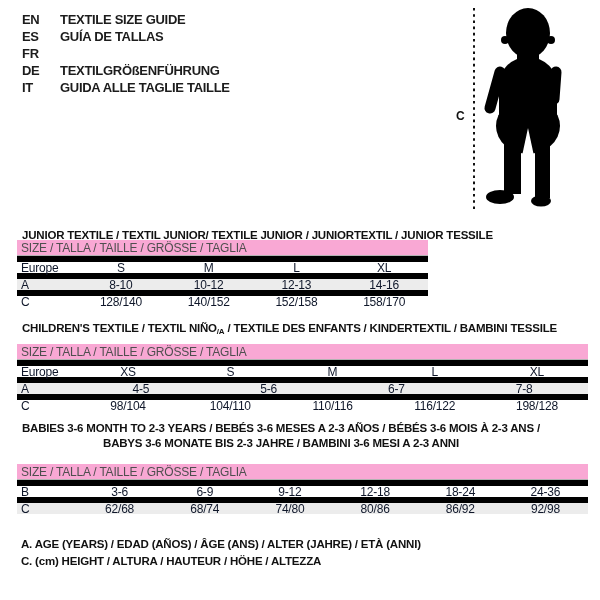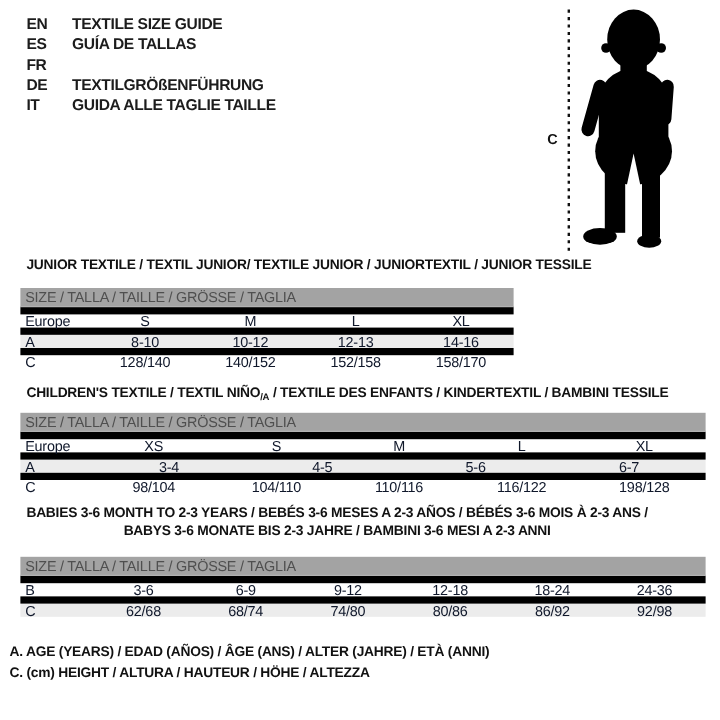--- a/index.html
+++ b/index.html
@@ -15,37 +15,37 @@
   .figure { position:absolute; left:450px; top:4px; }
   
   .section-title {
     position:absolute; left:22px; font-size:11.5px; font-weight:bold;
     letter-spacing:-0.2px; color:#111; line-height:15px; white-space:nowrap;
   }
   .sub { font-size:8px; vertical-align:-2px; }
   
   .size-table { position:absolute; left:17px; }
   .size-bar {
-    height:16px; background:#a3a3a3; border-bottom:1px solid #b2b2b2;
+    height:16px; background:#f9a8d4; border-bottom:1px solid #b2b2b2;
     box-sizing:border-box; display:flex; align-items:center; padding-left:4px;
     font-size:12px; color:#4f4f4f; letter-spacing:-0.2px;
   }
   .trow {
     display:flex; height:17px; line-height:16px; align-items:center;
     font-size:12px; color:#0f172a; letter-spacing:-0.2px;
     border-top:6px solid #000000; box-sizing:border-box;
   }
   .trow:first-of-type { border-top:none; }
   .trow.alt { background:#ececec; }
   .tlabel { width:60px; padding-left:4px; box-sizing:border-box; }
   .tcell { flex:1; text-align:center; }
   .w-junior { width:411px; }
   .w-wide   { width:571px; }
   
-  .notes { position:absolute; left:8px; top:536px; }
+  .notes { position:absolute; left:21px; top:536px; }
   .note-line { font-size:11.5px; font-weight:bold; line-height:16.5px; letter-spacing:-0.2px; color:#111; }
 </style>
 </head>
 <body>
 
 <div class="page">
 
   <div class="langs">
     <div class="lang-row">
       <span class="lang-code">EN</span>
@@ -91,21 +91,21 @@
         <ellipse cx="58" cy="195" rx="10" ry="5.5"></ellipse>
 
         <rect x="34" y="44" width="22" height="12"></rect>
         <circle cx="22" cy="34" r="4"></circle>
         <circle cx="68" cy="34" r="4"></circle>
         <ellipse cx="45" cy="27" rx="22" ry="25"></ellipse>
       </g>
     </svg>
   </div>
 
-  <div class="section-title" style="top:214px;">JUNIOR TEXTILE / TEXTIL JUNIOR/ TEXTILE JUNIOR / JUNIORTEXTIL / JUNIOR TESSILE</div>
+  <div class="section-title" style="top:228px;">JUNIOR TEXTILE / TEXTIL JUNIOR/ TEXTILE JUNIOR / JUNIORTEXTIL / JUNIOR TESSILE</div>
   <div class="size-table w-junior" style="top:240px;">
     <div class="size-bar">SIZE / TALLA / TAILLE / GRÖSSE / TAGLIA</div>
     <div class="trow">
       <span class="tlabel">Europe</span>
       <span class="tcell">S</span>
       <span class="tcell">M</span>
       <span class="tcell">L</span>
       <span class="tcell">XL</span>
     </div>
     <div class="trow alt">
@@ -132,24 +132,24 @@
     <div class="trow">
       <span class="tlabel">Europe</span>
       <span class="tcell">XS</span>
       <span class="tcell">S</span>
       <span class="tcell">M</span>
       <span class="tcell">L</span>
       <span class="tcell">XL</span>
     </div>
     <div class="trow alt">
       <span class="tlabel">A</span>
-      <span class="tcell">3-4</span>
       <span class="tcell">4-5</span>
       <span class="tcell">5-6</span>
       <span class="tcell">6-7</span>
+      <span class="tcell">7-8</span>
     </div>
     <div class="trow">
       <span class="tlabel">C</span>
       <span class="tcell">98/104</span>
       <span class="tcell">104/110</span>
       <span class="tcell">110/116</span>
       <span class="tcell">116/122</span>
       <span class="tcell">198/128</span>
     </div>
   </div>

